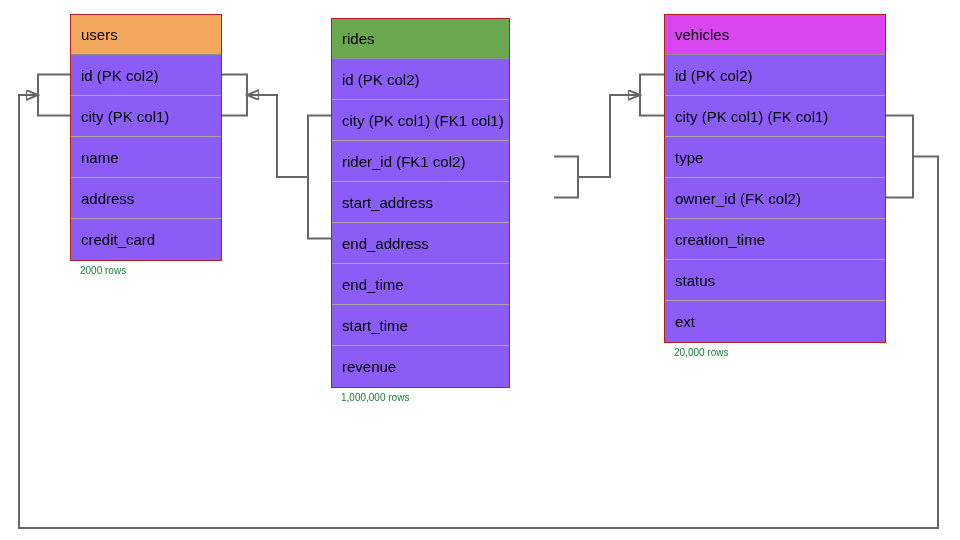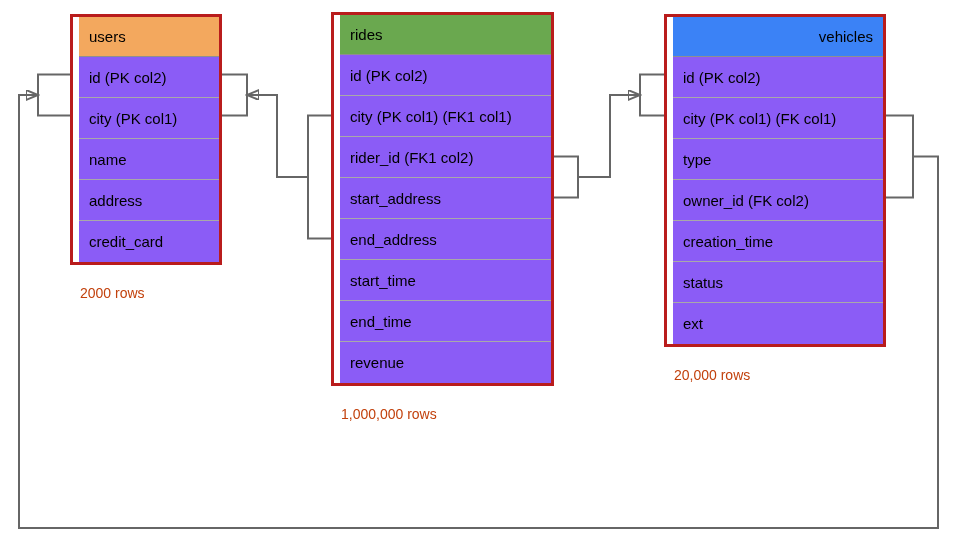--- a/index.html
+++ b/index.html
@@ -18,23 +18,22 @@
     left: 0; top: 0;
     pointer-events: none;
   }
   .connectors path {
     stroke: #666666;
     stroke-width: 2;
     fill: none;
   }
   .db-table { position: absolute; }
   .box {
-    border: 3px solid #b91c1c;
+    border: 1px solid #b91c1c;
     background: #ffffff;
-    padding-left: 6px;
   }
   .thead {
     height: 40px;
     line-height: 40px;
     padding: 0 10px;
     font-size: 15px;
     border-bottom: 1px solid #8f8f8f;
     white-space: nowrap;
     overflow: hidden;
   }
@@ -43,28 +42,28 @@
     line-height: 41px;
     padding: 0 10px;
     font-size: 15px;
     background: #8b5cf6;
     border-bottom: 1px solid #a9a9a9;
     white-space: nowrap;
     overflow: hidden;
   }
   .trow:last-child { border-bottom: none; }
   .rowcount {
-    margin-top: 20px;
+    margin-top: 4px;
     padding-left: 10px;
-    font-size: 14px;
-    color: #c2410c;
+    font-size: 10px;
+    color: #15803d;
   }
   
   #tbl-users    { left: 70px;  top: 14px; width: 152px; }
-  #tbl-rides    { left: 331px; top: 12px; width: 223px; }
+  #tbl-rides    { left: 331px; top: 18px; width: 179px; }
   #tbl-vehicles { left: 664px; top: 14px; width: 222px; }
 </style>
 </head>
 <body>
 
 <div class="canvas">
 
   <svg class="connectors" width="960" height="540" viewBox="0 0 960 540">
     <defs>
       <marker id="arrow" markerUnits="userSpaceOnUse" markerWidth="14" markerHeight="12" refX="12" refY="5" orient="auto">
@@ -104,30 +103,30 @@
   </div>
 
   <div class="db-table" id="tbl-rides">
     <div class="box">
       <div class="thead" style="background-color: rgb(106, 168, 79);">rides</div>
       <div class="trow">id (PK col2)</div>
       <div class="trow">city (PK col1) (FK1 col1)</div>
       <div class="trow">rider_id (FK1 col2)</div>
       <div class="trow">start_address</div>
       <div class="trow">end_address</div>
+      <div class="trow">end_time</div>
       <div class="trow">start_time</div>
-      <div class="trow">end_time</div>
       <div class="trow">revenue</div>
     </div>
     <div class="rowcount">1,000,000 rows</div>
   </div>
 
   <div class="db-table" id="tbl-vehicles">
     <div class="box">
-      <div class="thead" style="background-color: #3b82f6; text-align: right;">vehicles</div>
+      <div class="thead" style="background-color: #d946ef;">vehicles</div>
       <div class="trow">id (PK col2)</div>
       <div class="trow">city (PK col1) (FK col1)</div>
       <div class="trow">type</div>
       <div class="trow">owner_id (FK col2)</div>
       <div class="trow">creation_time</div>
       <div class="trow">status</div>
       <div class="trow">ext</div>
     </div>
     <div class="rowcount">20,000 rows</div>
   </div>

